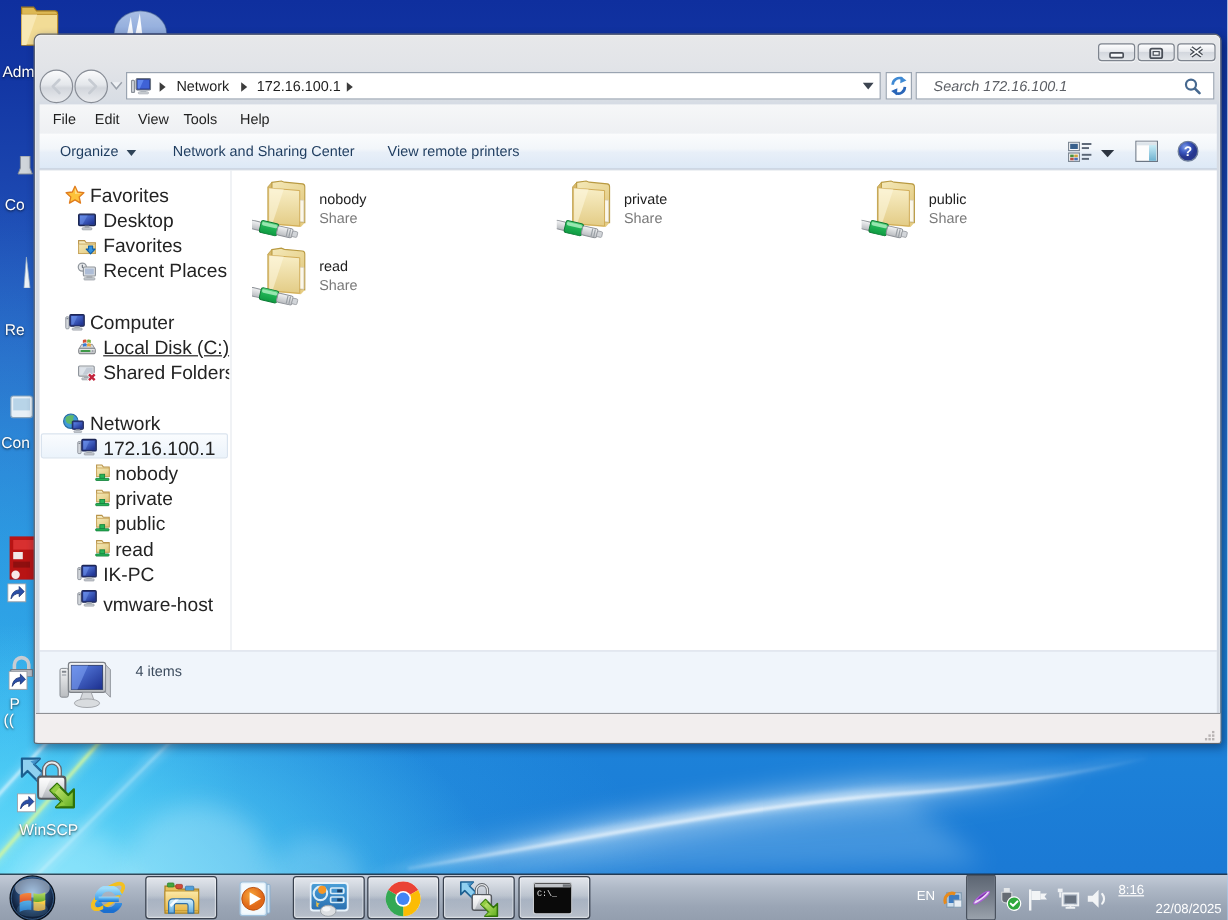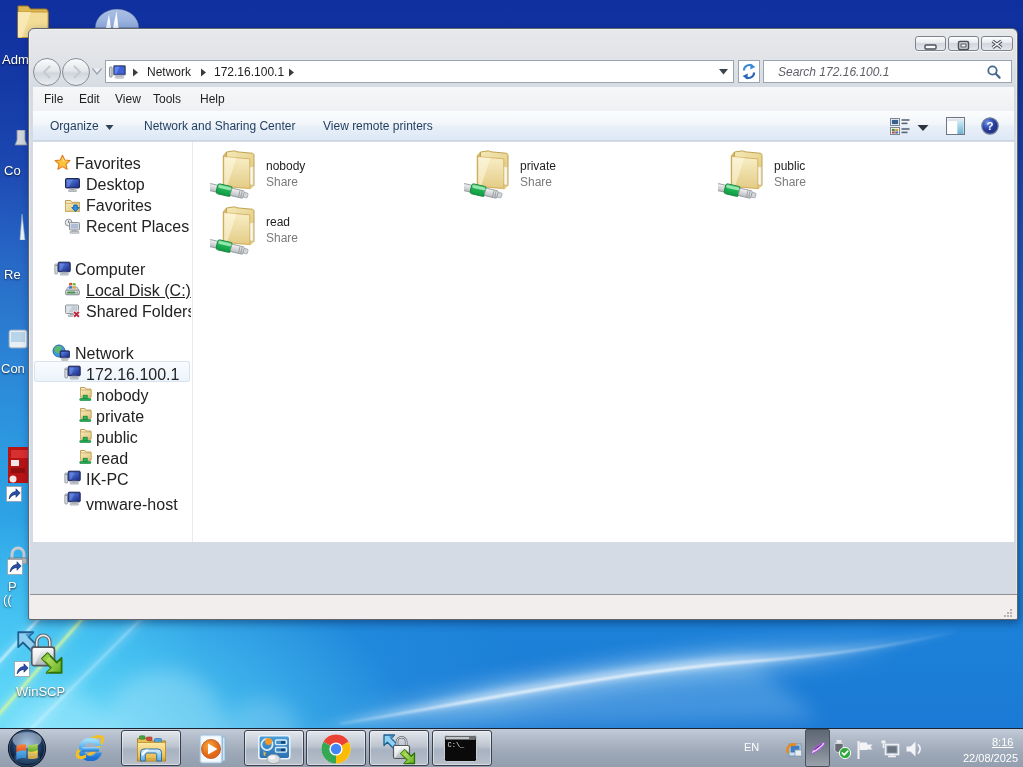--- a/index.html
+++ b/index.html
@@ -520,20 +520,26 @@
           <use href="#fol48"></use>
         </svg>
       <span class="abs filelbl" style="left:741px;top:17px;">public</span>
       <span class="abs filesub" style="left:741px;top:33px;">Share</span>
       <svg class="abs" style="left:177px;top:63px" width="50" height="50">
           <use href="#fol48"></use>
         </svg>
       <span class="abs filelbl" style="left:233px;top:73px;">read</span>
       <span class="abs filesub" style="left:233px;top:89px;">Share</span>
     </div>
+    <div class="abs" id="details">
+      <svg class="abs" style="left:16px;top:7px" width="46" height="42">
+          <use href="#pcbig"></use>
+        </svg>
+      <span class="abs" style="left:80px;top:9px;font-size:12px;color:#3d4c5e;">4 items</span>
+    </div>
     <div class="abs" id="status">
       <svg class="abs" style="left:974px;top:14px" width="9" height="9">
         <g fill="#b8b3b3">
             <rect x="6" y="0" width="2" height="2"></rect>
             <rect x="3" y="3" width="2" height="2"></rect>
             <rect x="6" y="3" width="2" height="2"></rect>
             <rect x="0" y="6" width="2" height="2"></rect>
             <rect x="3" y="6" width="2" height="2"></rect>
             <rect x="6" y="6" width="2" height="2"></rect>
           </g>
@@ -677,21 +683,21 @@
       </svg>
 
     <div class="abs tbbtn" style="left:432px;"></div>
     <svg class="abs" style="left:444px;top:6px" width="33" height="27" viewBox="0 0 33 27">
       <rect x="0.5" y="0.5" width="32" height="26" rx="2" fill="#0a0a0a" stroke="#c9ccd0" stroke-width="1"></rect>
       <rect x="1.5" y="1.5" width="30" height="3" fill="#c0c3c8"></rect>
       <text x="3.5" y="12" font-family="Liberation Mono" font-size="7" fill="#e8e8e8">C:\_</text>
       <rect x="25" y="2" width="6" height="2" fill="#6f7378"></rect>
     </svg>
 
-    <span class="abs traytxt" style="left:744px;top:12px;">EN</span>
+    <span class="abs traytxt" style="left:764px;top:12px;">EN</span>
     <svg class="abs" style="left:786px;top:12px" width="17" height="17">
       <rect x="3" y="3" width="12" height="12" fill="#cfe0ee" stroke="#7d96ac"></rect>
       <rect x="4.5" y="4.5" width="9" height="7" fill="#3f7cc0"></rect>
       <path d="M2 12 a6 6 0 0 1 8 -8" fill="none" stroke="#e88a1a" stroke-width="2.6"></path>
       <rect x="9" y="9" width="6.5" height="6" fill="#e8eef4" stroke="#8aa0b4" stroke-width="0.8"></rect>
     </svg>
     <div class="abs" style="left:805px;top:0;width:25px;height:38px;background:linear-gradient(180deg,#5d6673,#7a828e 55%,#9aa2ac);border:1px solid #4a525e;border-radius:2px;"></div>
     <svg class="abs" style="left:808px;top:9px" width="20" height="20">
       <ellipse cx="10" cy="10" rx="8.8" ry="2.6" transform="rotate(-38 10 10)" fill="#a85fd4"></ellipse>
       <ellipse cx="10" cy="10" rx="7.8" ry="1.3" transform="rotate(-38 10 10)" fill="#ecdcf6"></ellipse>
@@ -712,21 +718,21 @@
       <rect x="1.5" y="0.5" width="4" height="3" fill="#eef1f4"></rect>
       <path d="M3.5 3.5 L3.5 8" stroke="#eef1f4" stroke-width="1.6"></path>
       <rect x="5.5" y="4.5" width="13" height="10" fill="none" stroke="#eef1f4" stroke-width="1.6"></rect>
       <rect x="7.3" y="6.3" width="9.4" height="6.4" fill="#6a7482"></rect>
       <path d="M9 14.5 l6 0 M12 14.5 l0 2 M8 16.5 l8 0" stroke="#eef1f4" stroke-width="1.4"></path>
     </svg>
     <svg class="abs" style="left:905px;top:11px" width="19" height="18">
       <path d="M1.5 6.5 l4 0 l5 -5 l0 15 l-5 -5 l-4 0 z" fill="#f2f4f6"></path>
       <path d="M13.5 5 a6 6 0 0 1 0 8" fill="none" stroke="#f2f4f6" stroke-width="1.8" stroke-linecap="round"></path>
     </svg>
-    <span class="abs traytxt" style="left:992px;top:7px;text-decoration:underline;">8:16</span>
+    <span class="abs traytxt" style="left:932px;top:7px;text-decoration:underline;">8:16</span>
     <span class="abs traytxt" style="left:938px;top:23px;margin-left:25px;">22/08/2025</span>
   </div>
 
   <svg width="0" height="0" style="position:absolute">
     <defs>
       <symbol id="scpic" viewBox="0 0 36 34">
         <path d="M3 13.5 L3 3 L13.5 3 L10.2 6.3 L16.8 12.9 L12.9 16.8 L6.3 10.2 Z" fill="#8fd0f0" stroke="#1c5f90" stroke-width="1.3" stroke-linejoin="round"></path>
         <path d="M13.5 3 L10.2 6.3 L13.5 9.6 L16.8 12.9 L12.9 16.8 L11 15 L14.5 11 L8 4.5 Z" fill="#3f8fc8" opacity="0.9"></path>
         <path d="M16 14.5 V9.8 A4.6 4.6 0 0 1 25.2 9.8 V14.5" fill="none" stroke="#63676d" stroke-width="2.6"></path>
         <path d="M16 14.5 V9.8 A4.6 4.6 0 0 1 25.2 9.8 V14.5" fill="none" stroke="#e8eaec" stroke-width="1.1"></path>

